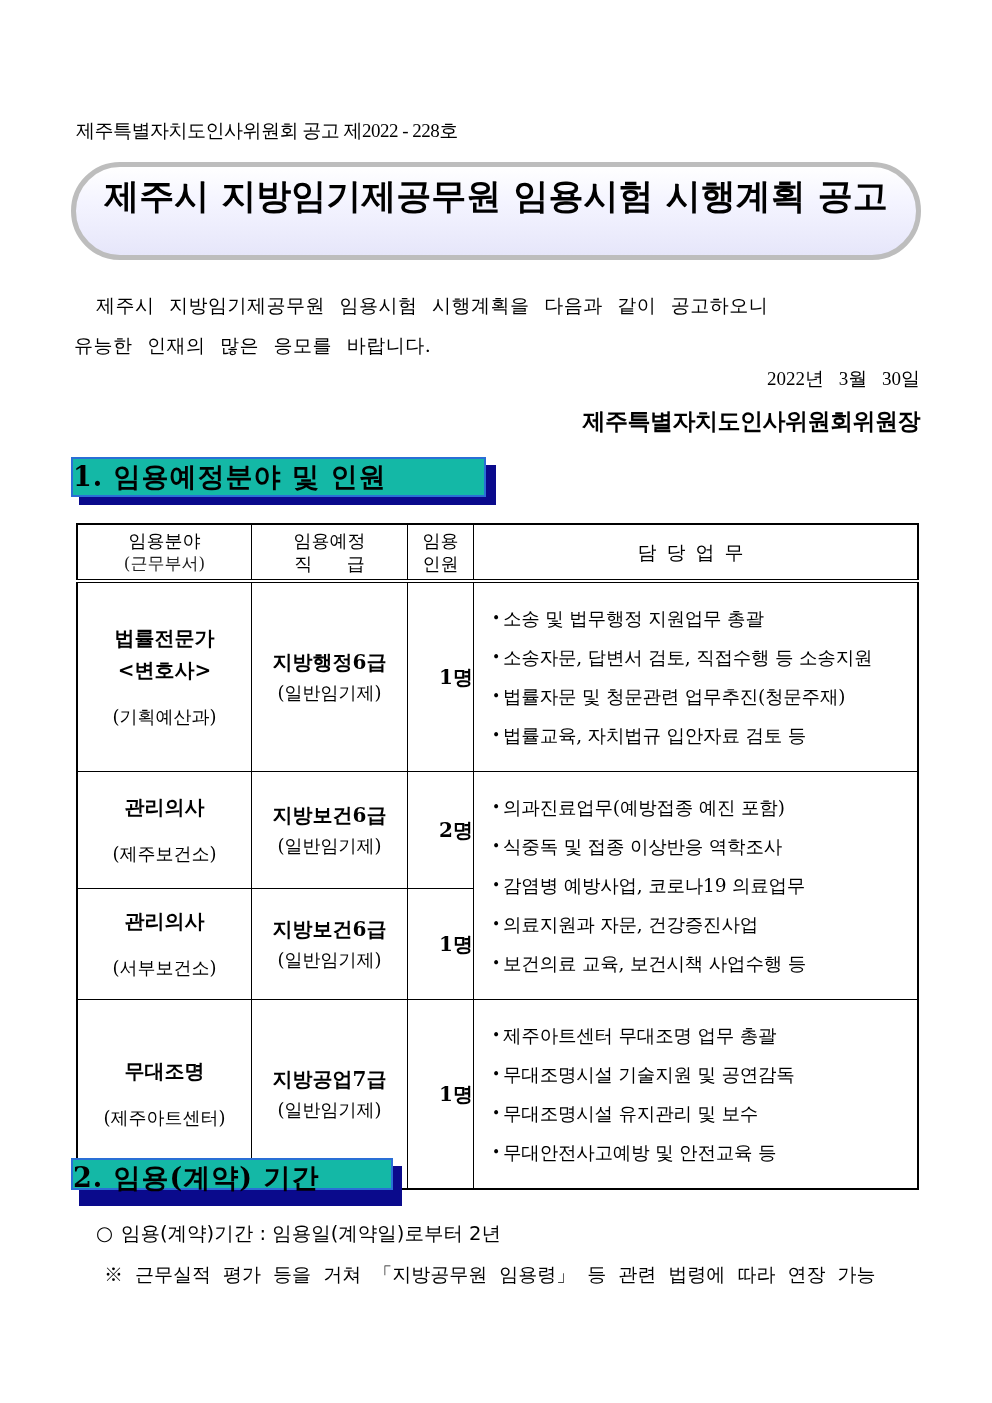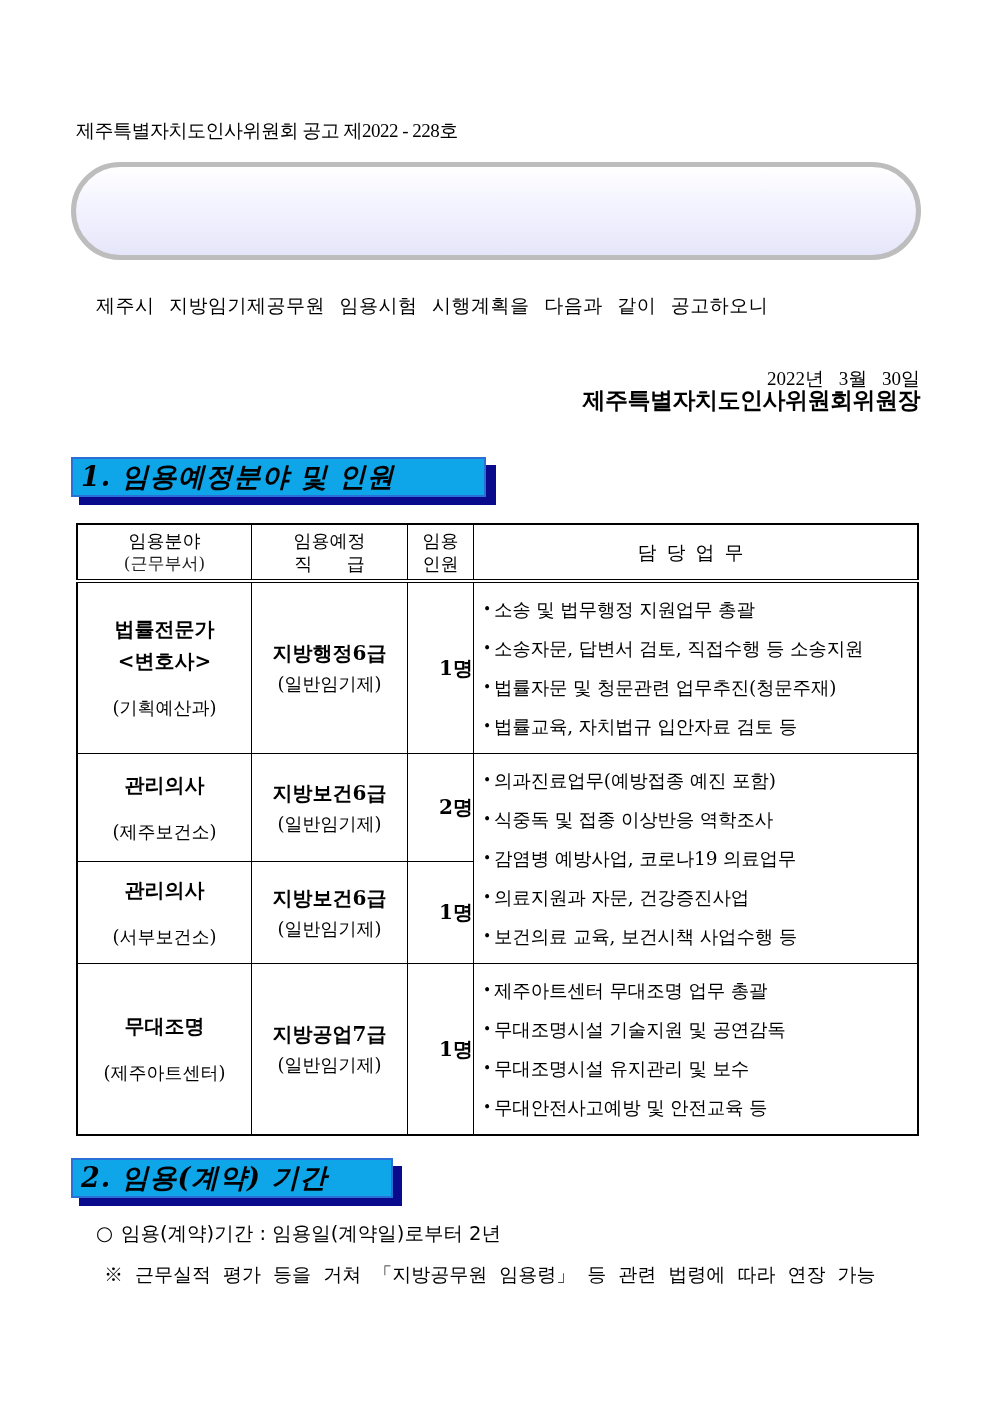--- a/index.html
+++ b/index.html
@@ -39,30 +39,30 @@
     word-spacing: 8px;
   }
   .intro .indent { padding-left: 22px; }
 
   .date {
     right: 72px; top: 366px; font-size: 19px;
     font-family: "Liberation Serif", "DejaVu Serif", serif;
     word-spacing: 10px;
   }
   .signer {
-    right: 72px; top: 385px; font-size: 23px; font-weight: bold;
+    right: 72px; top: 406px; font-size: 23px; font-weight: bold;
     font-family: "Liberation Serif", "DejaVu Serif", serif;
     letter-spacing: -0.5px;
   }
   .section-shadow { background: #0a0a8c; }
   .section-box {
-    background: #0ea5e9; border: 2px solid #2a6fd6; box-sizing: border-box;
-    font-size: 27px; font-weight: bold; padding-left: 8px; line-height: 36px;
+    background: #14b8a6; border: 2px solid #2a6fd6; box-sizing: border-box;
+    font-size: 27px; font-weight: bold; padding-left: 0; line-height: 36px;
     font-family: "DejaVu Serif", "Liberation Serif", serif;
-    letter-spacing: 1px; white-space: nowrap; font-style: italic;
+    letter-spacing: 1px; white-space: nowrap;
   }
 
   table.positions {
     position: absolute; left: 76px; top: 523px; width: 843px;
     border-collapse: collapse; border: 2px solid #000;
     font-size: 18px;
   }
   table.positions td, table.positions th {
     border: 1px solid #000; padding: 0; vertical-align: middle;
   }
@@ -72,43 +72,45 @@
   }
   .th-small { font-size: 17px; color: #222; }
   .th-duty { font-size: 19px; font-weight: bold; letter-spacing: 10px; }
   .c-field { width: 173px; text-align: center; }
   .c-grade { width: 155px; text-align: center; }
   .c-count { width: 65px; text-align: right; font-size: 20px; font-weight: bold; }
   .field-name { font-weight: bold; font-size: 20px; line-height: 32px; }
   .dept { font-size: 18px; line-height: 30px; margin-top: 16px; }
   .grade-name { font-weight: bold; font-size: 20px; line-height: 32px; }
   .grade-type { font-size: 18px; line-height: 30px; }
-  ul.duties { list-style: none; margin: 3px; padding: 4px 0 4px 6px; }
+  ul.duties { list-style: none; margin: 12px; padding: 4px 0 4px 6px; }
   ul.duties li { line-height: 39px; font-size: 18.5px; white-space: nowrap; letter-spacing: -0.2px; }
   ul.duties li::before { content: "•"; margin-right: 3px; font-size: 14px; vertical-align: 2px; }
 
   .period {
     left: 96px; top: 1220px; font-size: 19.5px;
     font-family: "DejaVu Sans", "Liberation Sans", sans-serif;
   }
   .period .circle { margin-right: 8px; }
   .note {
     left: 104px; top: 1262px; font-size: 19px; word-spacing: 6px;
   }
 </style>
 </head>
 <body>
 
 <div class="abs notice-no">제주특별자치도인사위원회 공고 제2022 - 228호</div>
 
 <div class="abs title-banner">
+  <div class="title-main">제주시 지방임기제공무원 임용시험 시행계획 공고</div>
 </div>
 
 <div class="abs intro">
   <div class="indent">제주시 지방임기제공무원 임용시험 시행계획을 다음과 같이 공고하오니</div>
+  <div>유능한 인재의 많은 응모를 바랍니다.</div>
 </div>
 
 <div class="abs date">2022년  3월  30일</div>
 <div class="abs signer">제주특별자치도인사위원회위원장</div>
 
 <div class="abs section-shadow" style="left:79px; top:465px; width:417px; height:40px;"></div>
 <div class="abs section-box" style="left:71px; top:457px; width:415px; height:40px;">
   <span>1. 임용예정분야 및 인원</span>
 </div>
 
@@ -198,20 +200,20 @@
           <li>무대조명시설 기술지원 및 공연감독</li>
           <li>무대조명시설 유지관리 및 보수</li>
           <li>무대안전사고예방 및 안전교육 등</li>
         </ul>
       </td>
     </tr>
   </tbody>
 </table>
 
 <div class="abs section-shadow" style="left:79px; top:1166px; width:323px; height:40px;"></div>
-<div class="abs section-box" style="left:71px; top:1158px; width:322px; height:40px;">
+<div class="abs section-box" style="left:71px; top:1158px; width:322px; height:32px;">
   <span>2. 임용(계약) 기간</span>
 </div>
 
 <div class="abs period">
   <span class="circle">○</span><span>임용(계약)기간 : 임용일(계약일)로부터 2년</span>
 </div>
 <div class="abs note">※ 근무실적 평가 등을 거쳐 「지방공무원 임용령」 등 관련 법령에 따라 연장 가능</div>
 
 </body></html>

